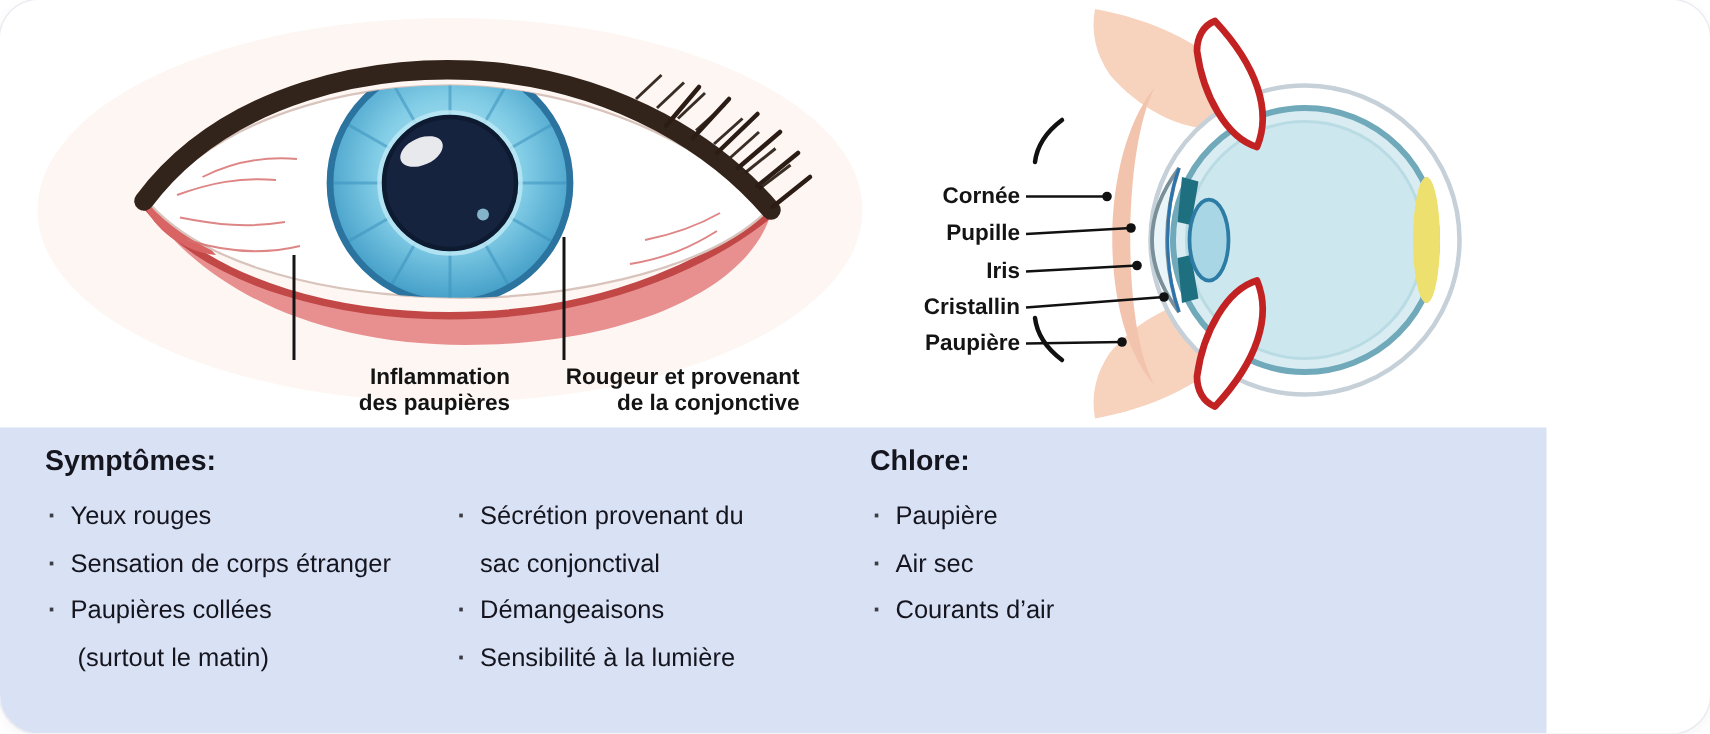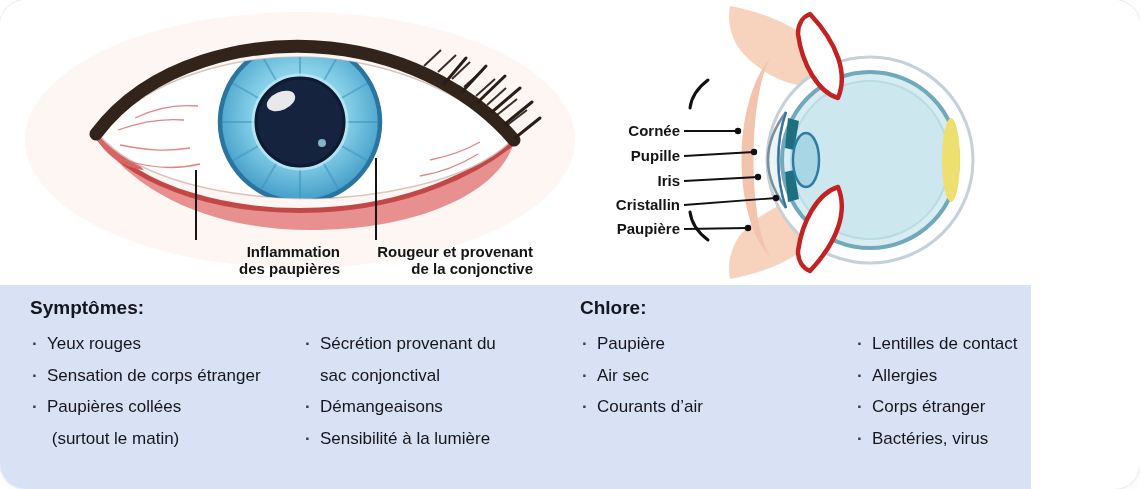--- a/index.html
+++ b/index.html
@@ -200,20 +200,14 @@
       <li>Sensation de corps étranger</li>
       <li>Paupières collées
  (surtout le matin)</li>
     </ul>
 
     <ul class="col" id="causes-col1">
       <li>Paupière</li>
       <li>Air sec</li>
       <li>Courants d’air</li>
     </ul>
-    <ul class="col" id="causes-col2">
-      <li>Lentilles de contact</li>
-      <li>Allergies</li>
-      <li>Corps étranger</li>
-      <li>Bactéries, virus</li>
-    </ul>
   </div>
 </div>
 
 </body></html>

